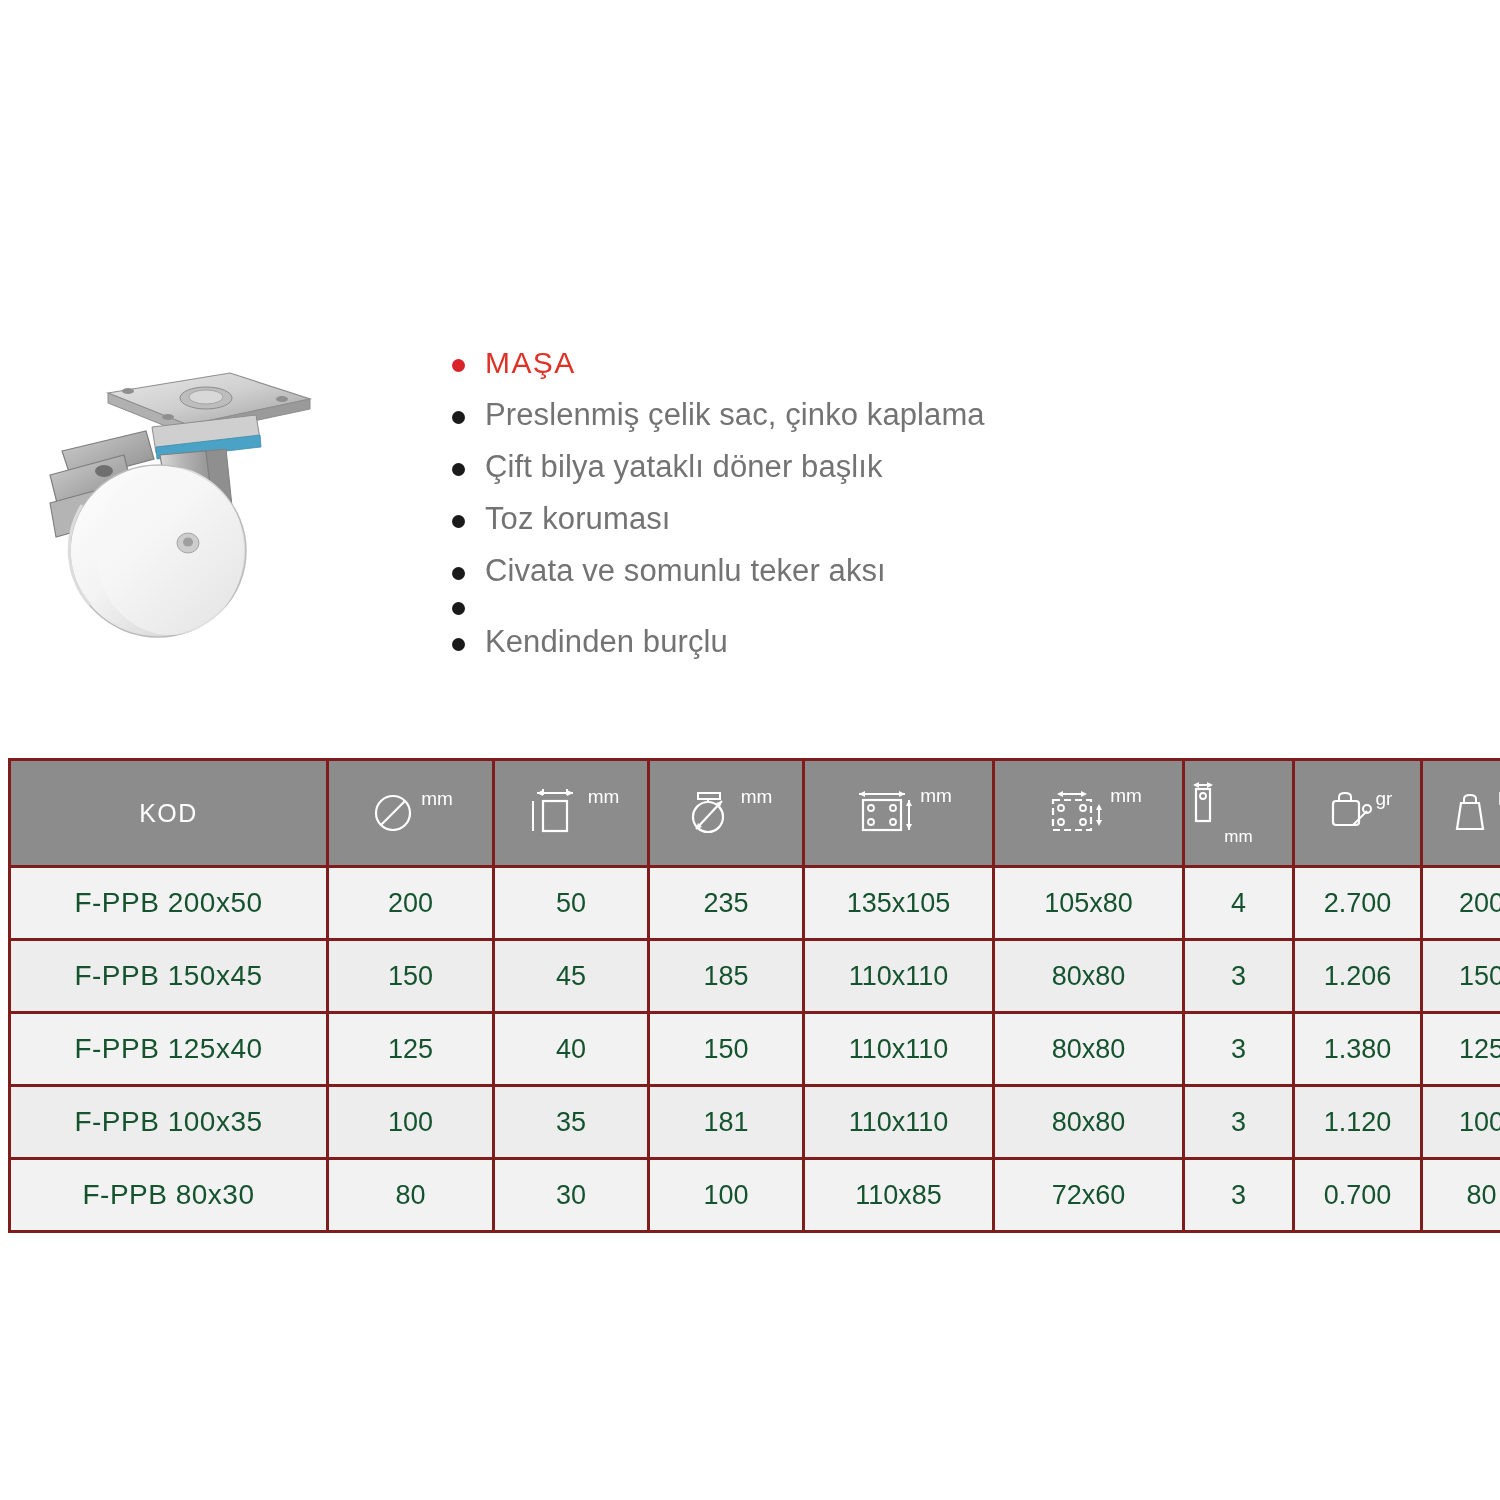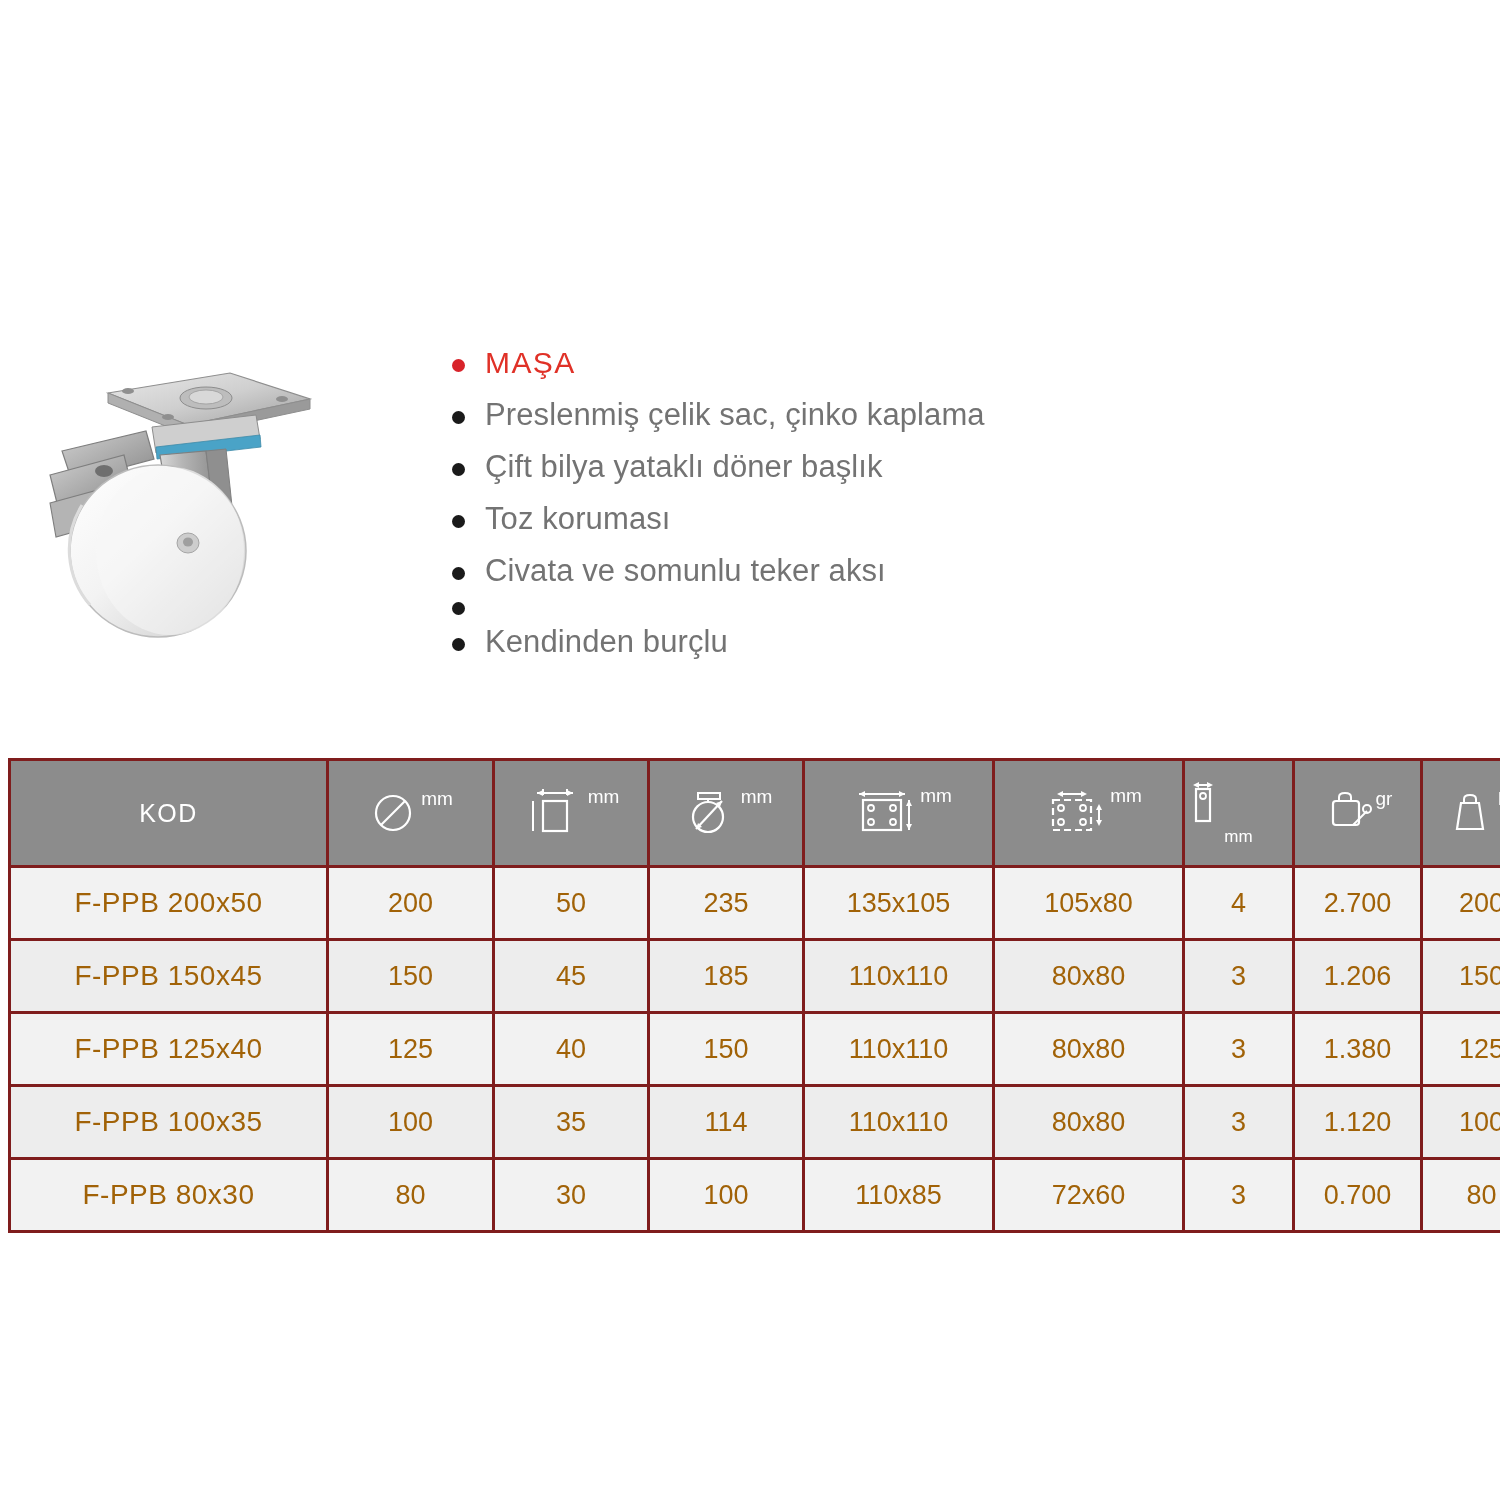--- a/index.html
+++ b/index.html
@@ -100,21 +100,21 @@
     line-height: 1;
   }
   .unit.stacked {
     writing-mode: horizontal-tb;
     font-size: 17px;
   }
   tbody td {
     background: #f2f2f2;
     height: 68px;
     font-size: 27px;
-    color: #a16207;
+    color: #14532d;
     border: 1px solid #ffffff;
   }
   tbody tr:nth-child(even) td { background: #ededed; }
   tbody td.code-cell {
     font-size: 28px;
     letter-spacing: 0.5px;
   }
   
   col.c0 { width: 318px; }
   col.c1 { width: 166px; }
@@ -383,21 +383,21 @@
         <td>110x110</td>
         <td>80x80</td>
         <td>3</td>
         <td>1.380</td>
         <td>125</td>
       </tr>
       <tr>
         <td class="code-cell">F-PPB 100x35</td>
         <td>100</td>
         <td>35</td>
-        <td>114</td>
+        <td>181</td>
         <td>110x110</td>
         <td>80x80</td>
         <td>3</td>
         <td>1.120</td>
         <td>100</td>
       </tr>
       <tr>
         <td class="code-cell">F-PPB 80x30</td>
         <td>80</td>
         <td>30</td>

